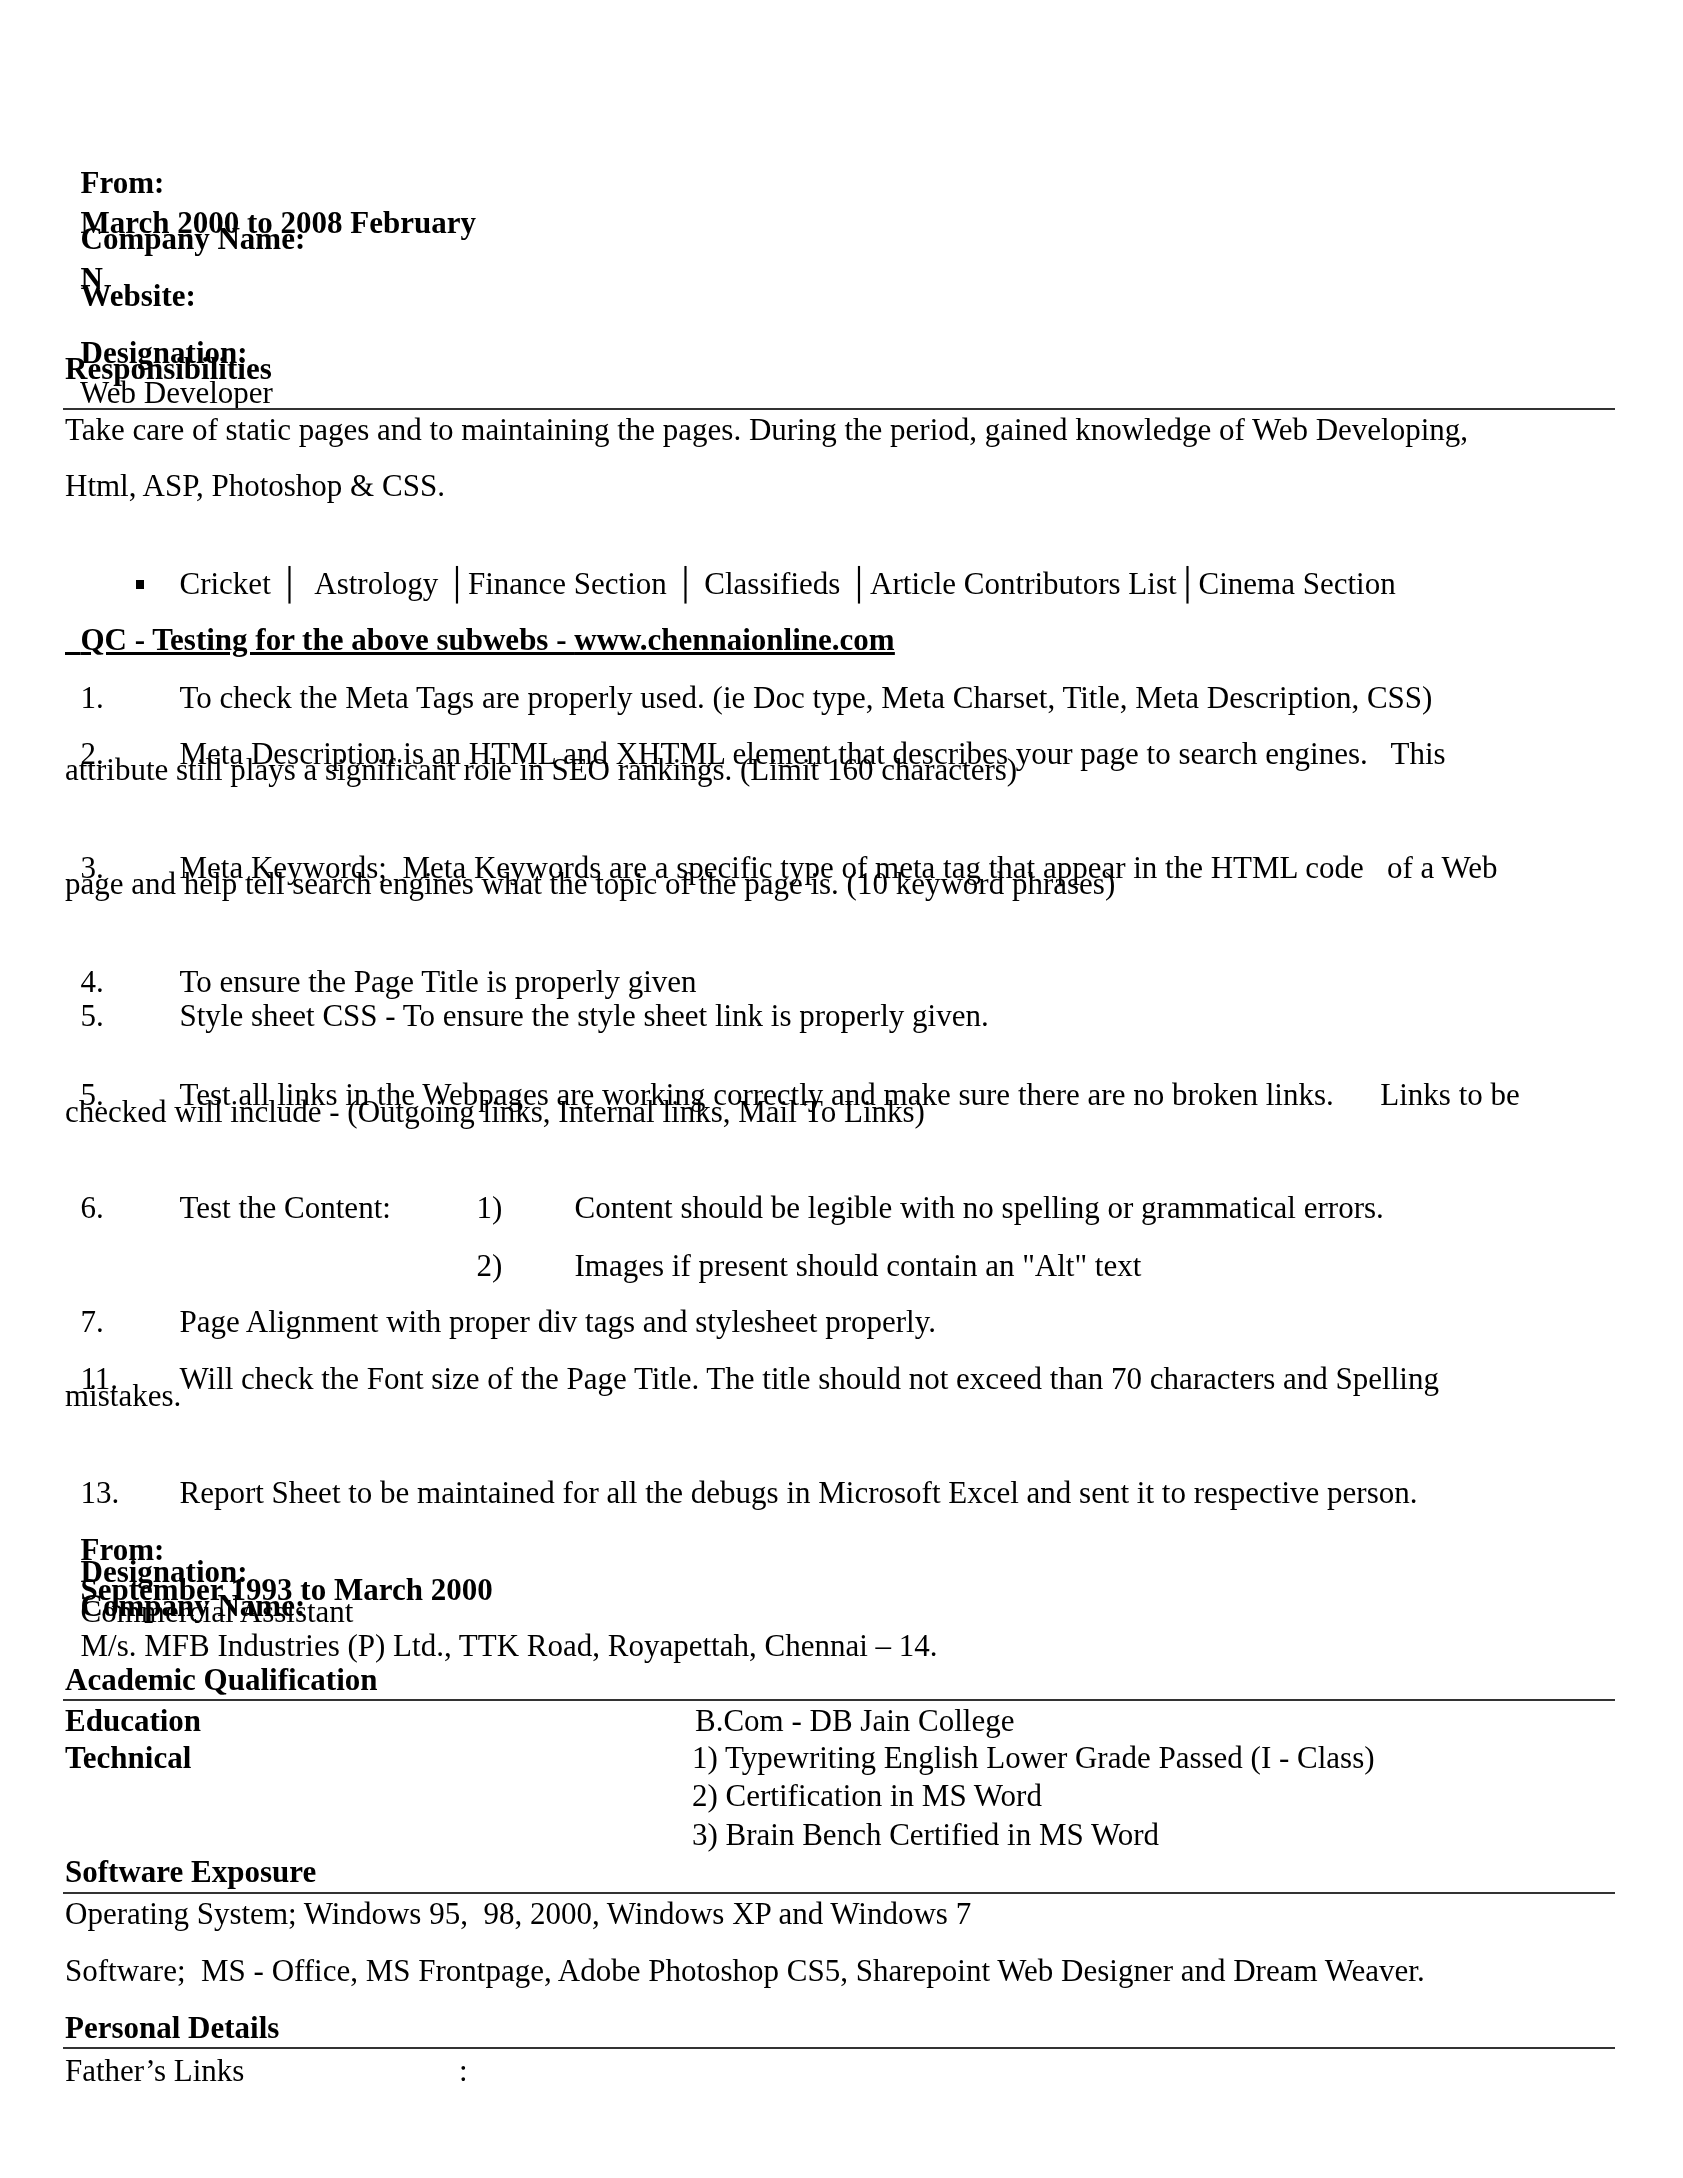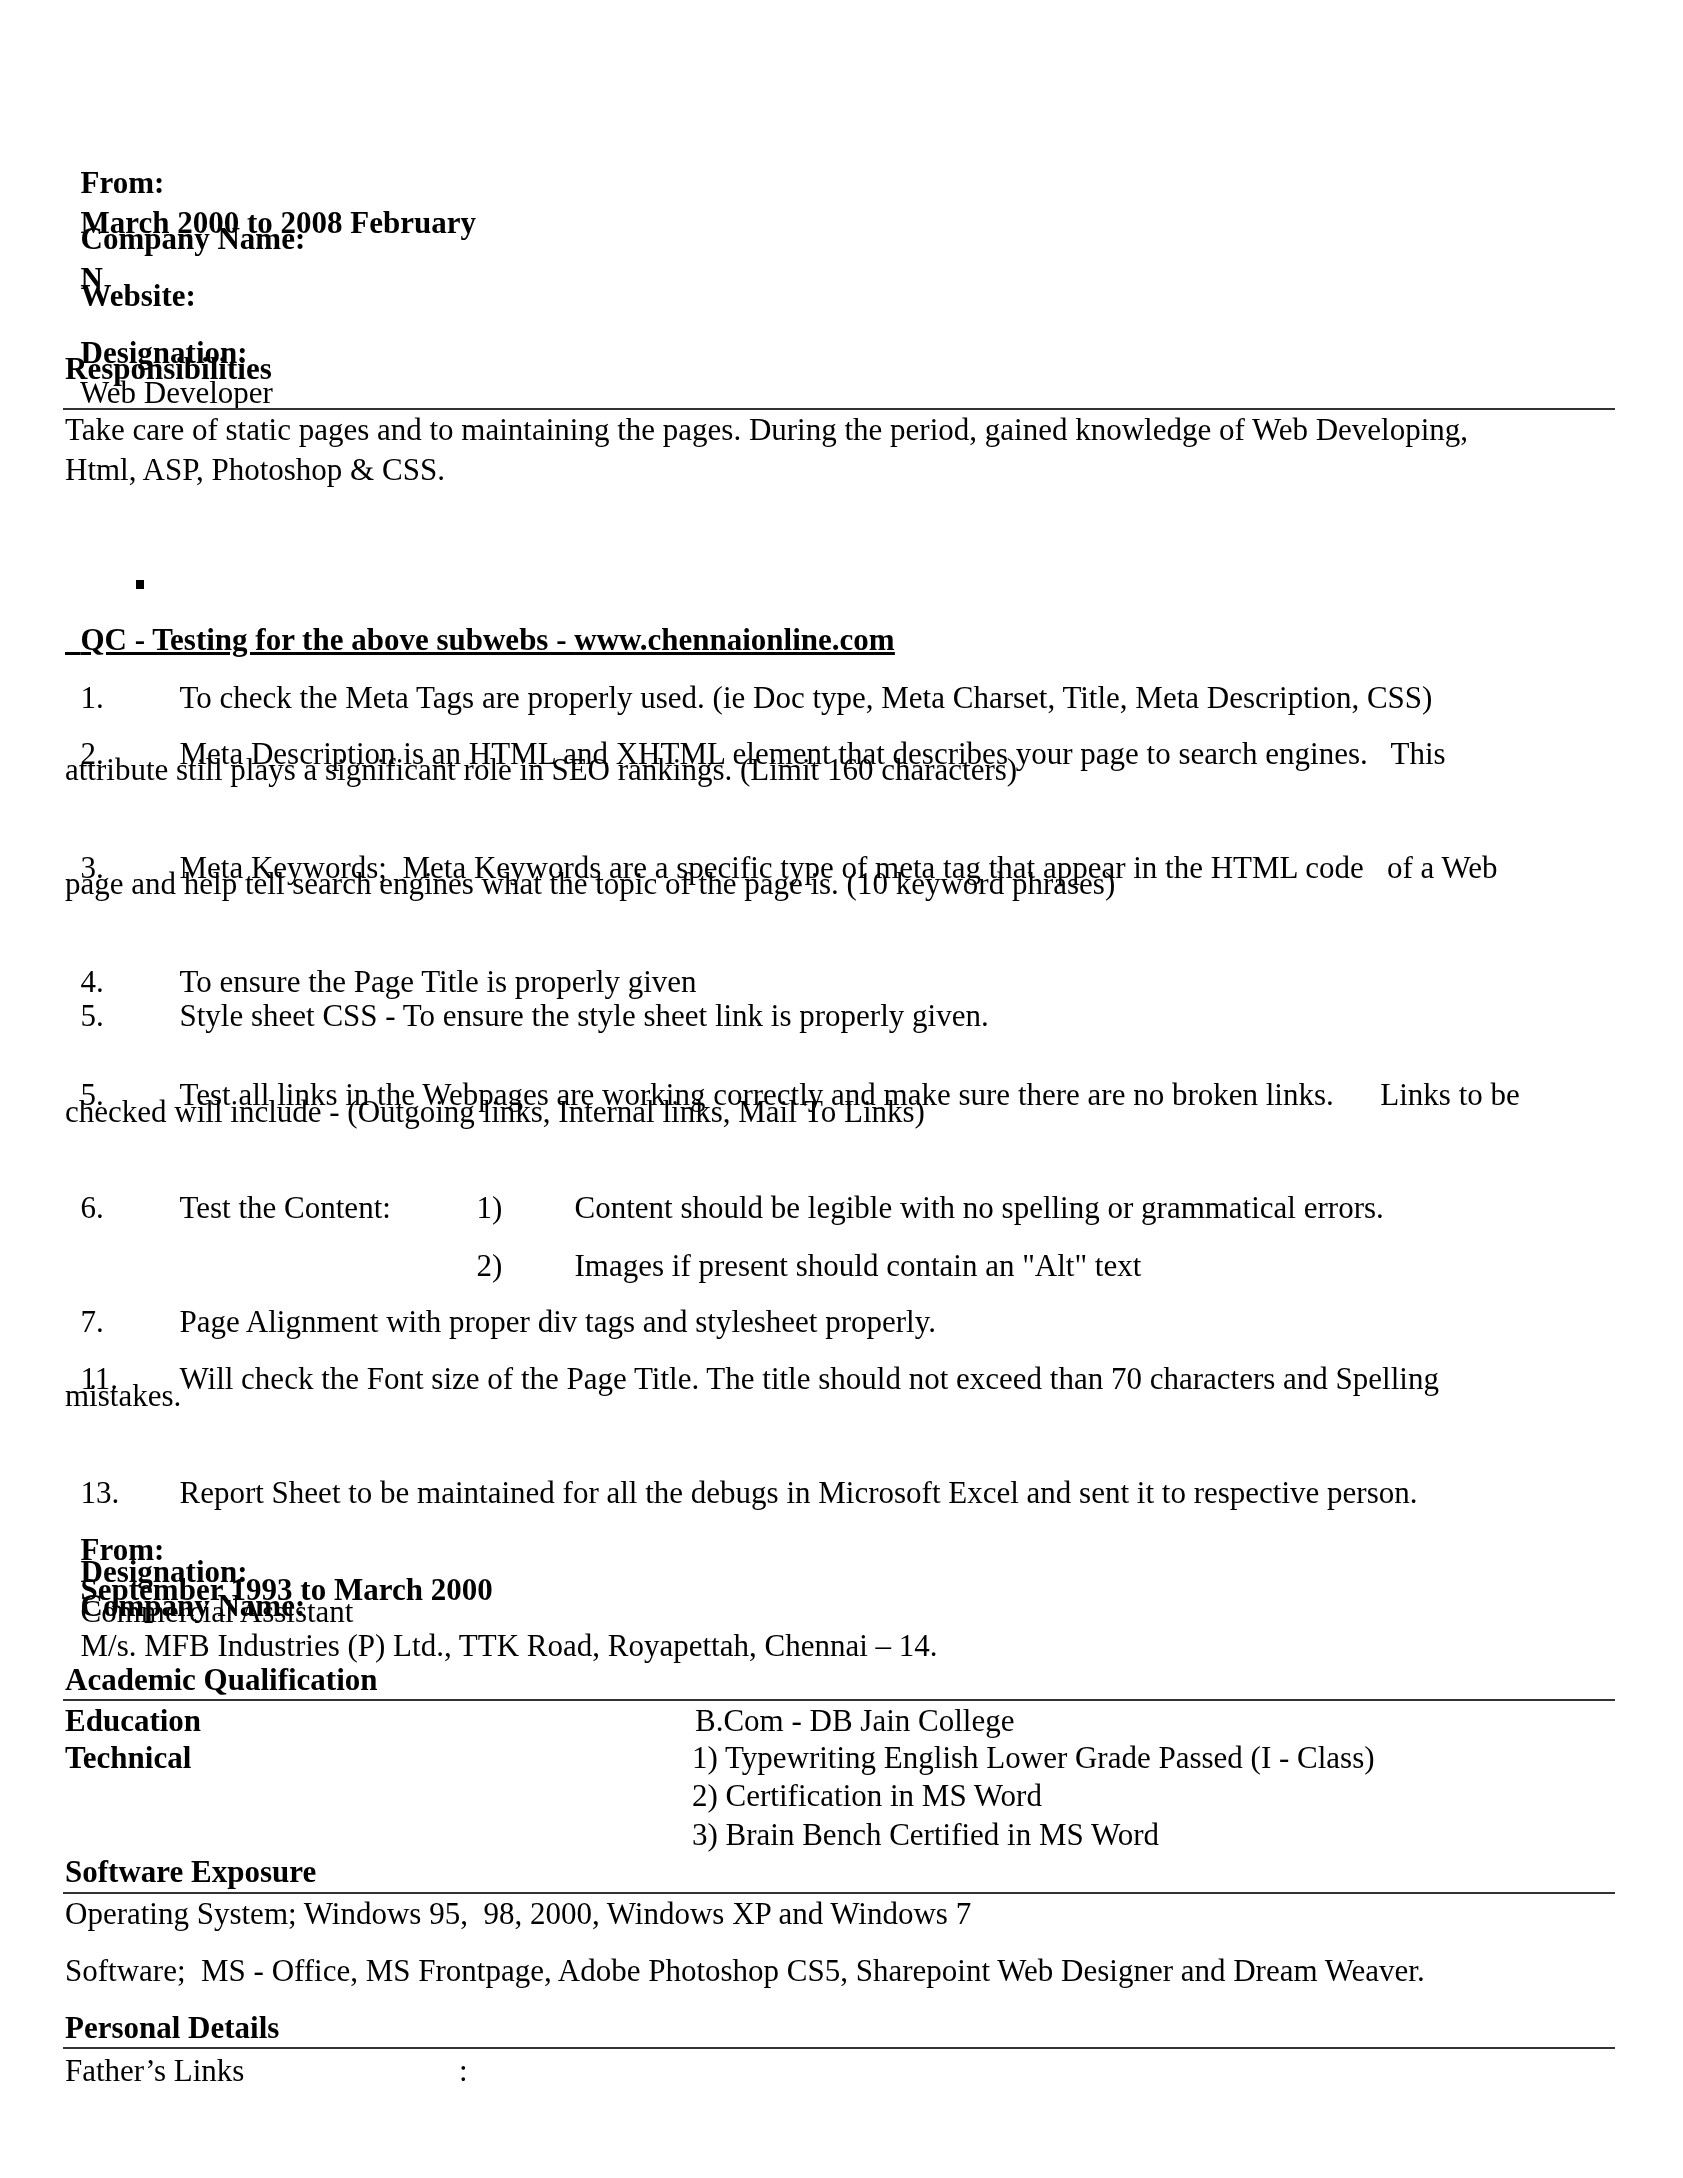--- a/index.html
+++ b/index.html
@@ -28,23 +28,23 @@
   <span class="b">Website:</span>
 </div>
 <div class="ln" style="top:293px">
   <span class="b">Designation:</span>
   <span>Web Developer</span>
 </div>
 <div class="ln b" style="top:349px">Responsibilities</div>
 <div class="rule" style="top:408px"></div>
 
 <div class="ln" style="top:410px">Take care of static pages and to maintaining the pages. During the period, gained knowledge of Web Developing,</div>
-<div class="ln" style="top:450px">Html, ASP, Photoshop &amp; CSS.</div>
+<div class="ln" style="top:466px">Html, ASP, Photoshop &amp; CSS.</div>
 <div class="ln" style="top:524px; left:65px">
-  <span class="sq"></span>
+  <span class="sq"></span><span>Cricket │  Astrology │Finance Section │ Classifieds │Article Contributors List│Cinema Section</span>
 </div>
 <div class="ln b u" style="top:580px">
   <span>QC - Testing for the above subwebs - </span><a class="link">www.chennaionline.com</a>
 </div>
 
 <div class="ln" style="top:638px">
   <span class="num">1.</span><span>To check the Meta Tags are properly used. (ie Doc type, Meta Charset, Title, Meta Description, CSS)</span>
 </div>
 <div class="ln" style="top:694px">
   <span class="num">2.</span><span>Meta Description is an HTML and XHTML element that describes your page to search engines.   This</span>

